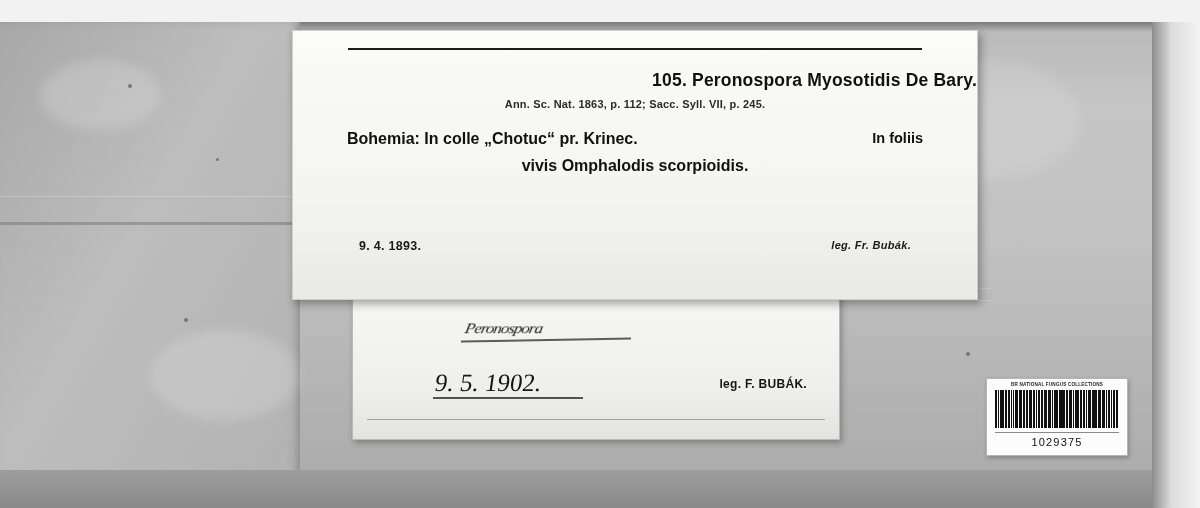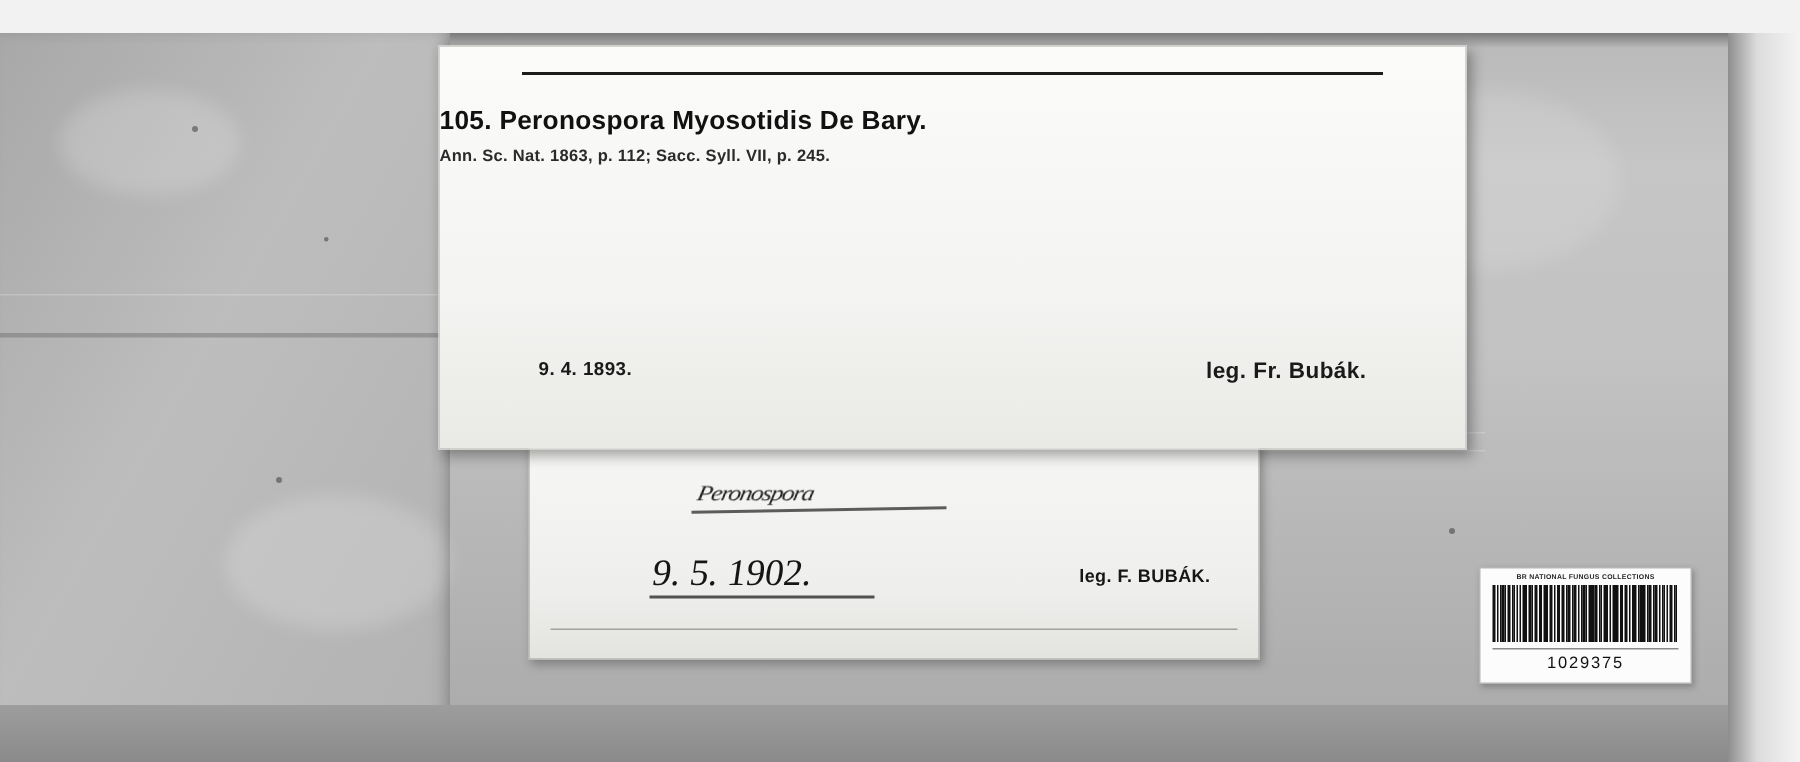--- a/index.html
+++ b/index.html
@@ -149,29 +149,29 @@
     letter-spacing: .4px;
   }
   .lm-rule {
     margin: 17px auto 0;
     width: 574px;
     height: 2px;
     background: #1c1c1c;
   }
   .lm-species {
     margin-top: 20px;
-    text-align: left;
+    text-align: right;
     font-size: 17.5px;
     font-weight: bold;
     color: #111111;
     letter-spacing: .2px;
   }
   .lm-citation {
     margin-top: 7px;
-    text-align: left;
+    text-align: center;
     font-size: 11px;
     font-weight: bold;
     color: #2b2b2b;
     letter-spacing: .2px;
   }
   .lm-locality {
     position: relative;
     margin-top: 20px;
     padding: 0 54px;
     font-size: 16px;
@@ -199,24 +199,25 @@
   }
   .lm-date {
     float: left;
     font-size: 12.5px;
     font-weight: bold;
     color: #1a1a1a;
     letter-spacing: .3px;
   }
   .lm-collector {
     float: right;
-    font-size: 15px;
+    font-size: 11px;
     font-weight: bold;
     color: #1a1a1a;
     letter-spacing: .3px;
+    font-style: italic;
   }
 
   
   .barcode-label {
     position: absolute;
     left: 986px; top: 378px;
     width: 140px; height: 76px;
     background: #fcfcfc;
     border: 1px solid #b5b5b5;
     box-shadow: 1px 2px 4px rgba(40,40,40,0.3);
@@ -294,20 +295,26 @@
     <div class="hw-date">9. 5. 1902.</div>
     <div class="hw-date-underline"></div>
     <div class="leg">leg. F. BUBÁK.</div>
     <div class="bottom-rule"></div>
   </div>
 
   <div class="label-main">
     <div class="lm-rule"></div>
     <div class="lm-species">105. Peronospora Myosotidis De Bary.</div>
     <div class="lm-citation">Ann. Sc. Nat. 1863, p. 112; Sacc. Syll. VII, p. 245.</div>
+    <div class="lm-locality">
+      <span class="loc-left">Bohemia: In colle „Chotuc“ pr. Krinec.</span>
+      <span class="loc-right">In foliis</span>
+      
+    </div>
+    <div class="lm-host">vivis Omphalodis scorpioidis.</div>
     <div class="lm-footer">
       <span class="lm-date">9. 4. 1893.</span>
       <span class="lm-collector">leg. Fr. Bubák.</span>
     </div>
   </div>
 
   <div class="barcode-label">
     <div class="bc-caption">BR NATIONAL FUNGUS COLLECTIONS</div>
     <div class="bc-bars" id="bc-bars">
         <i style="flex: 3 0 0px;"></i>

